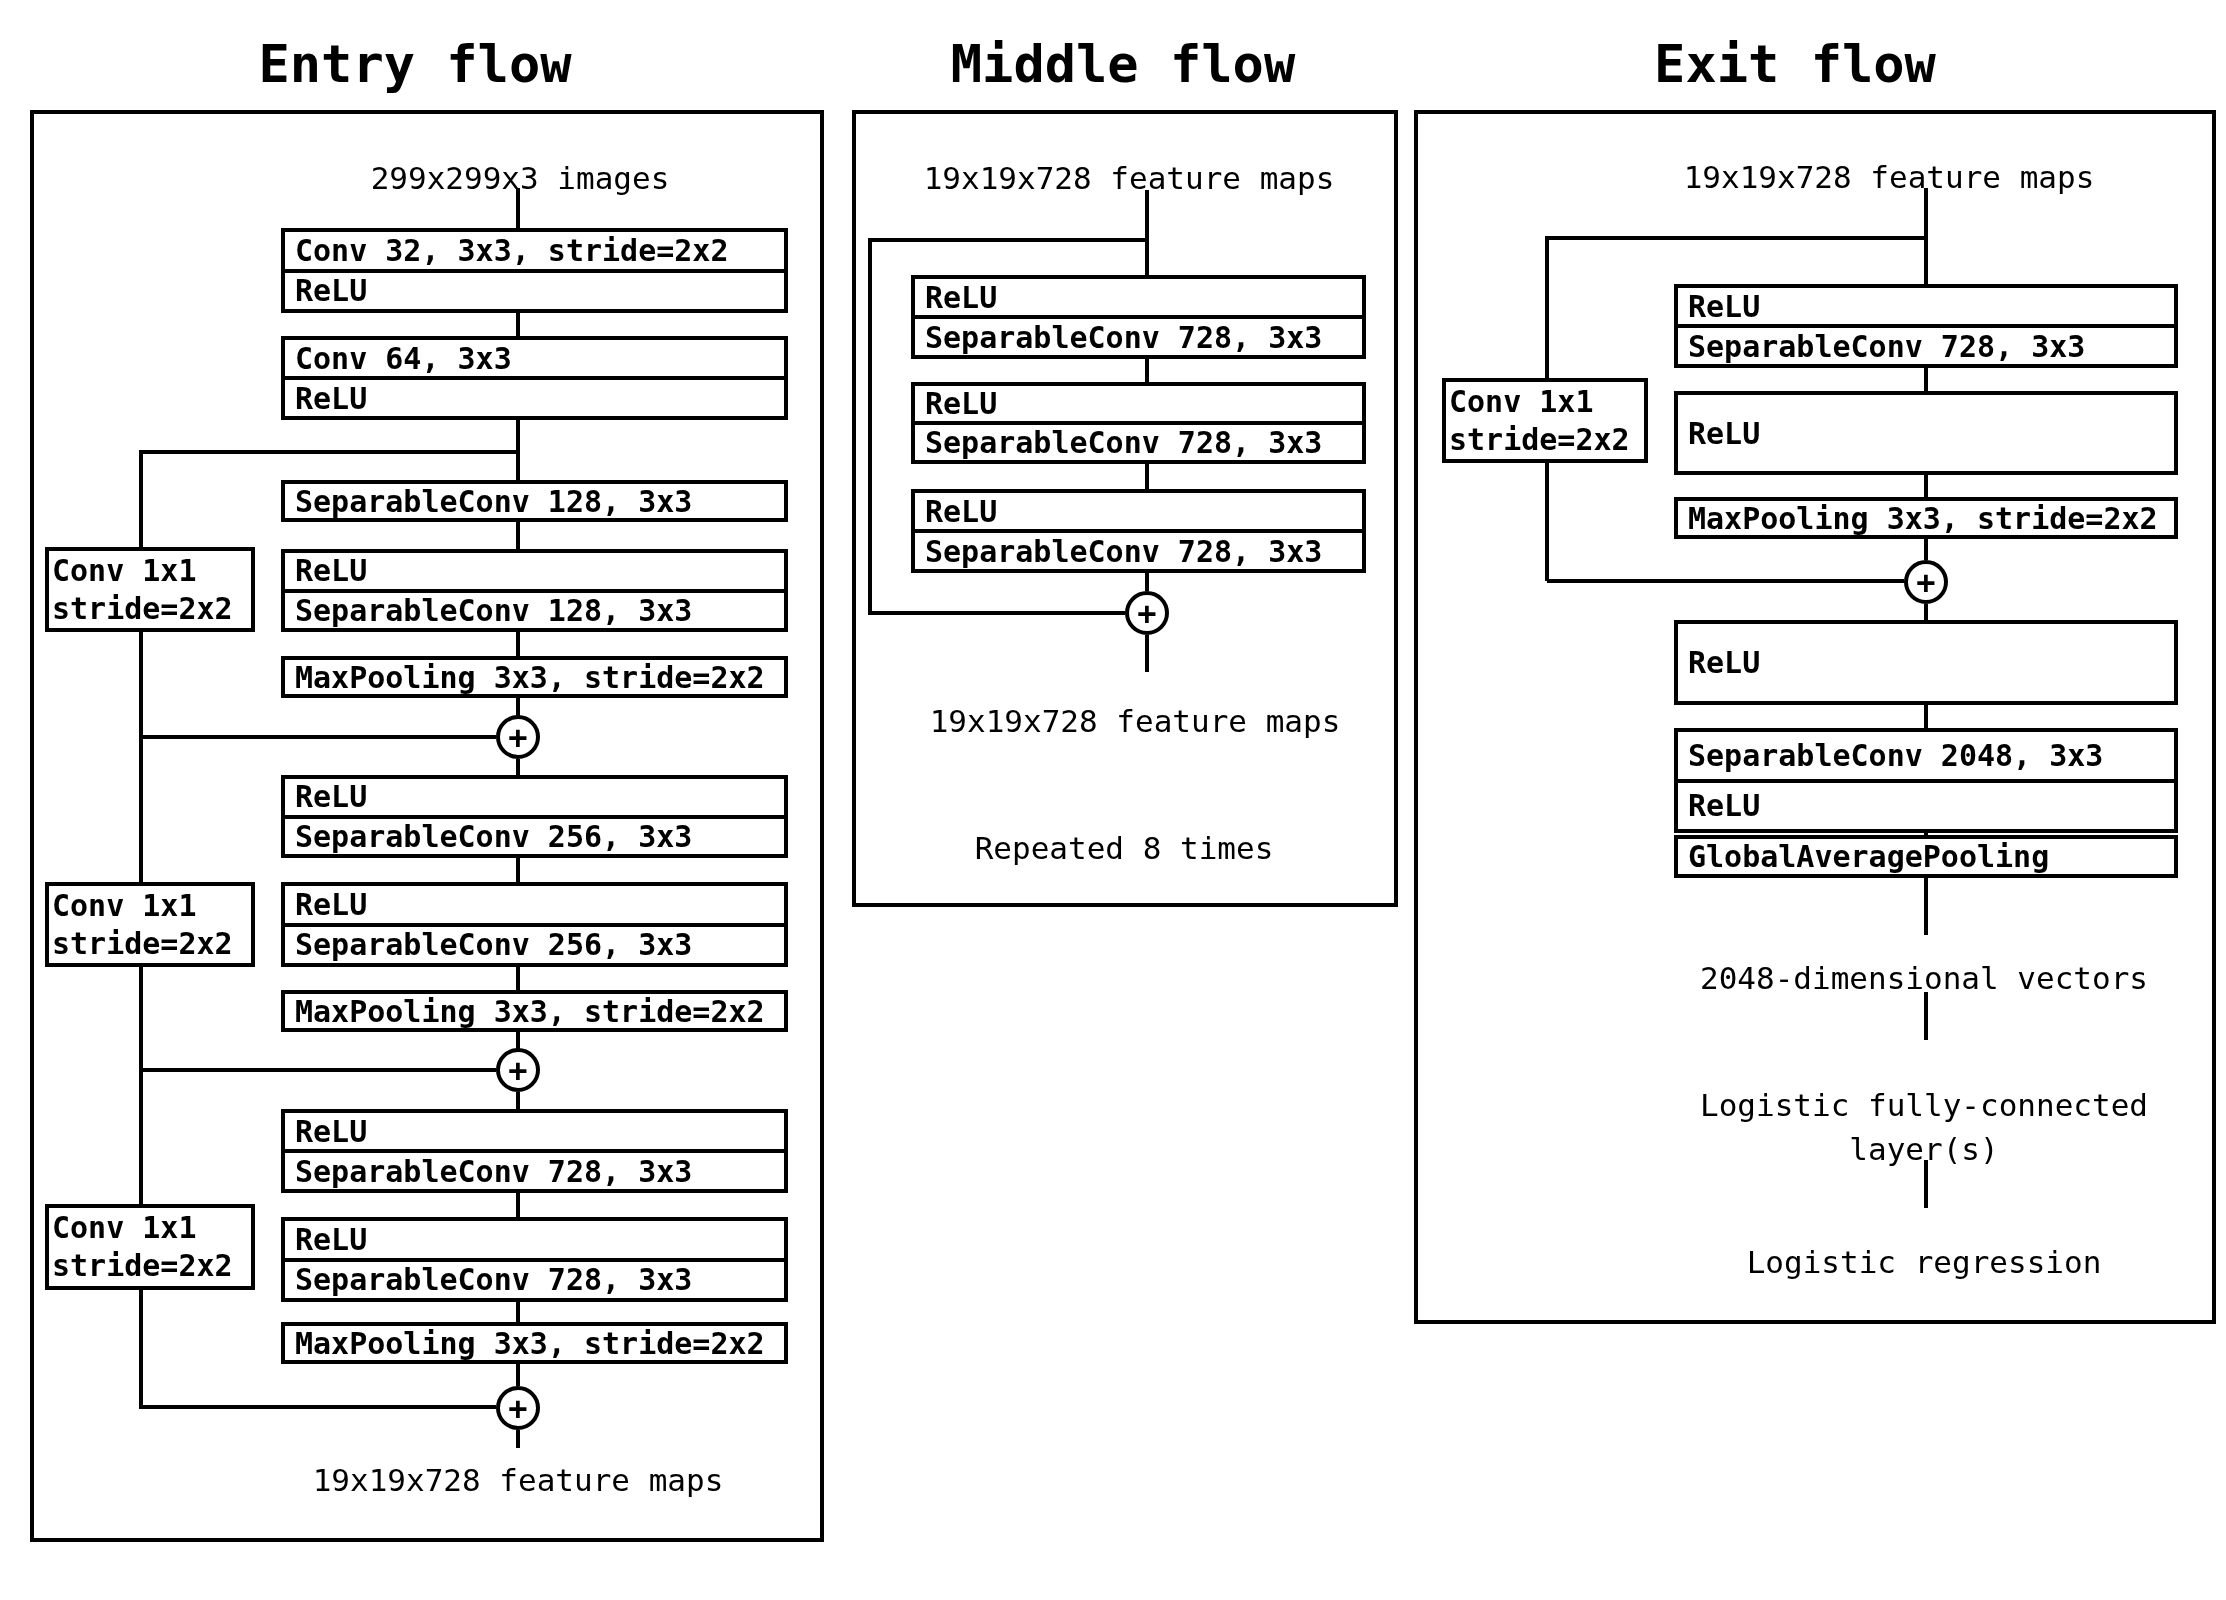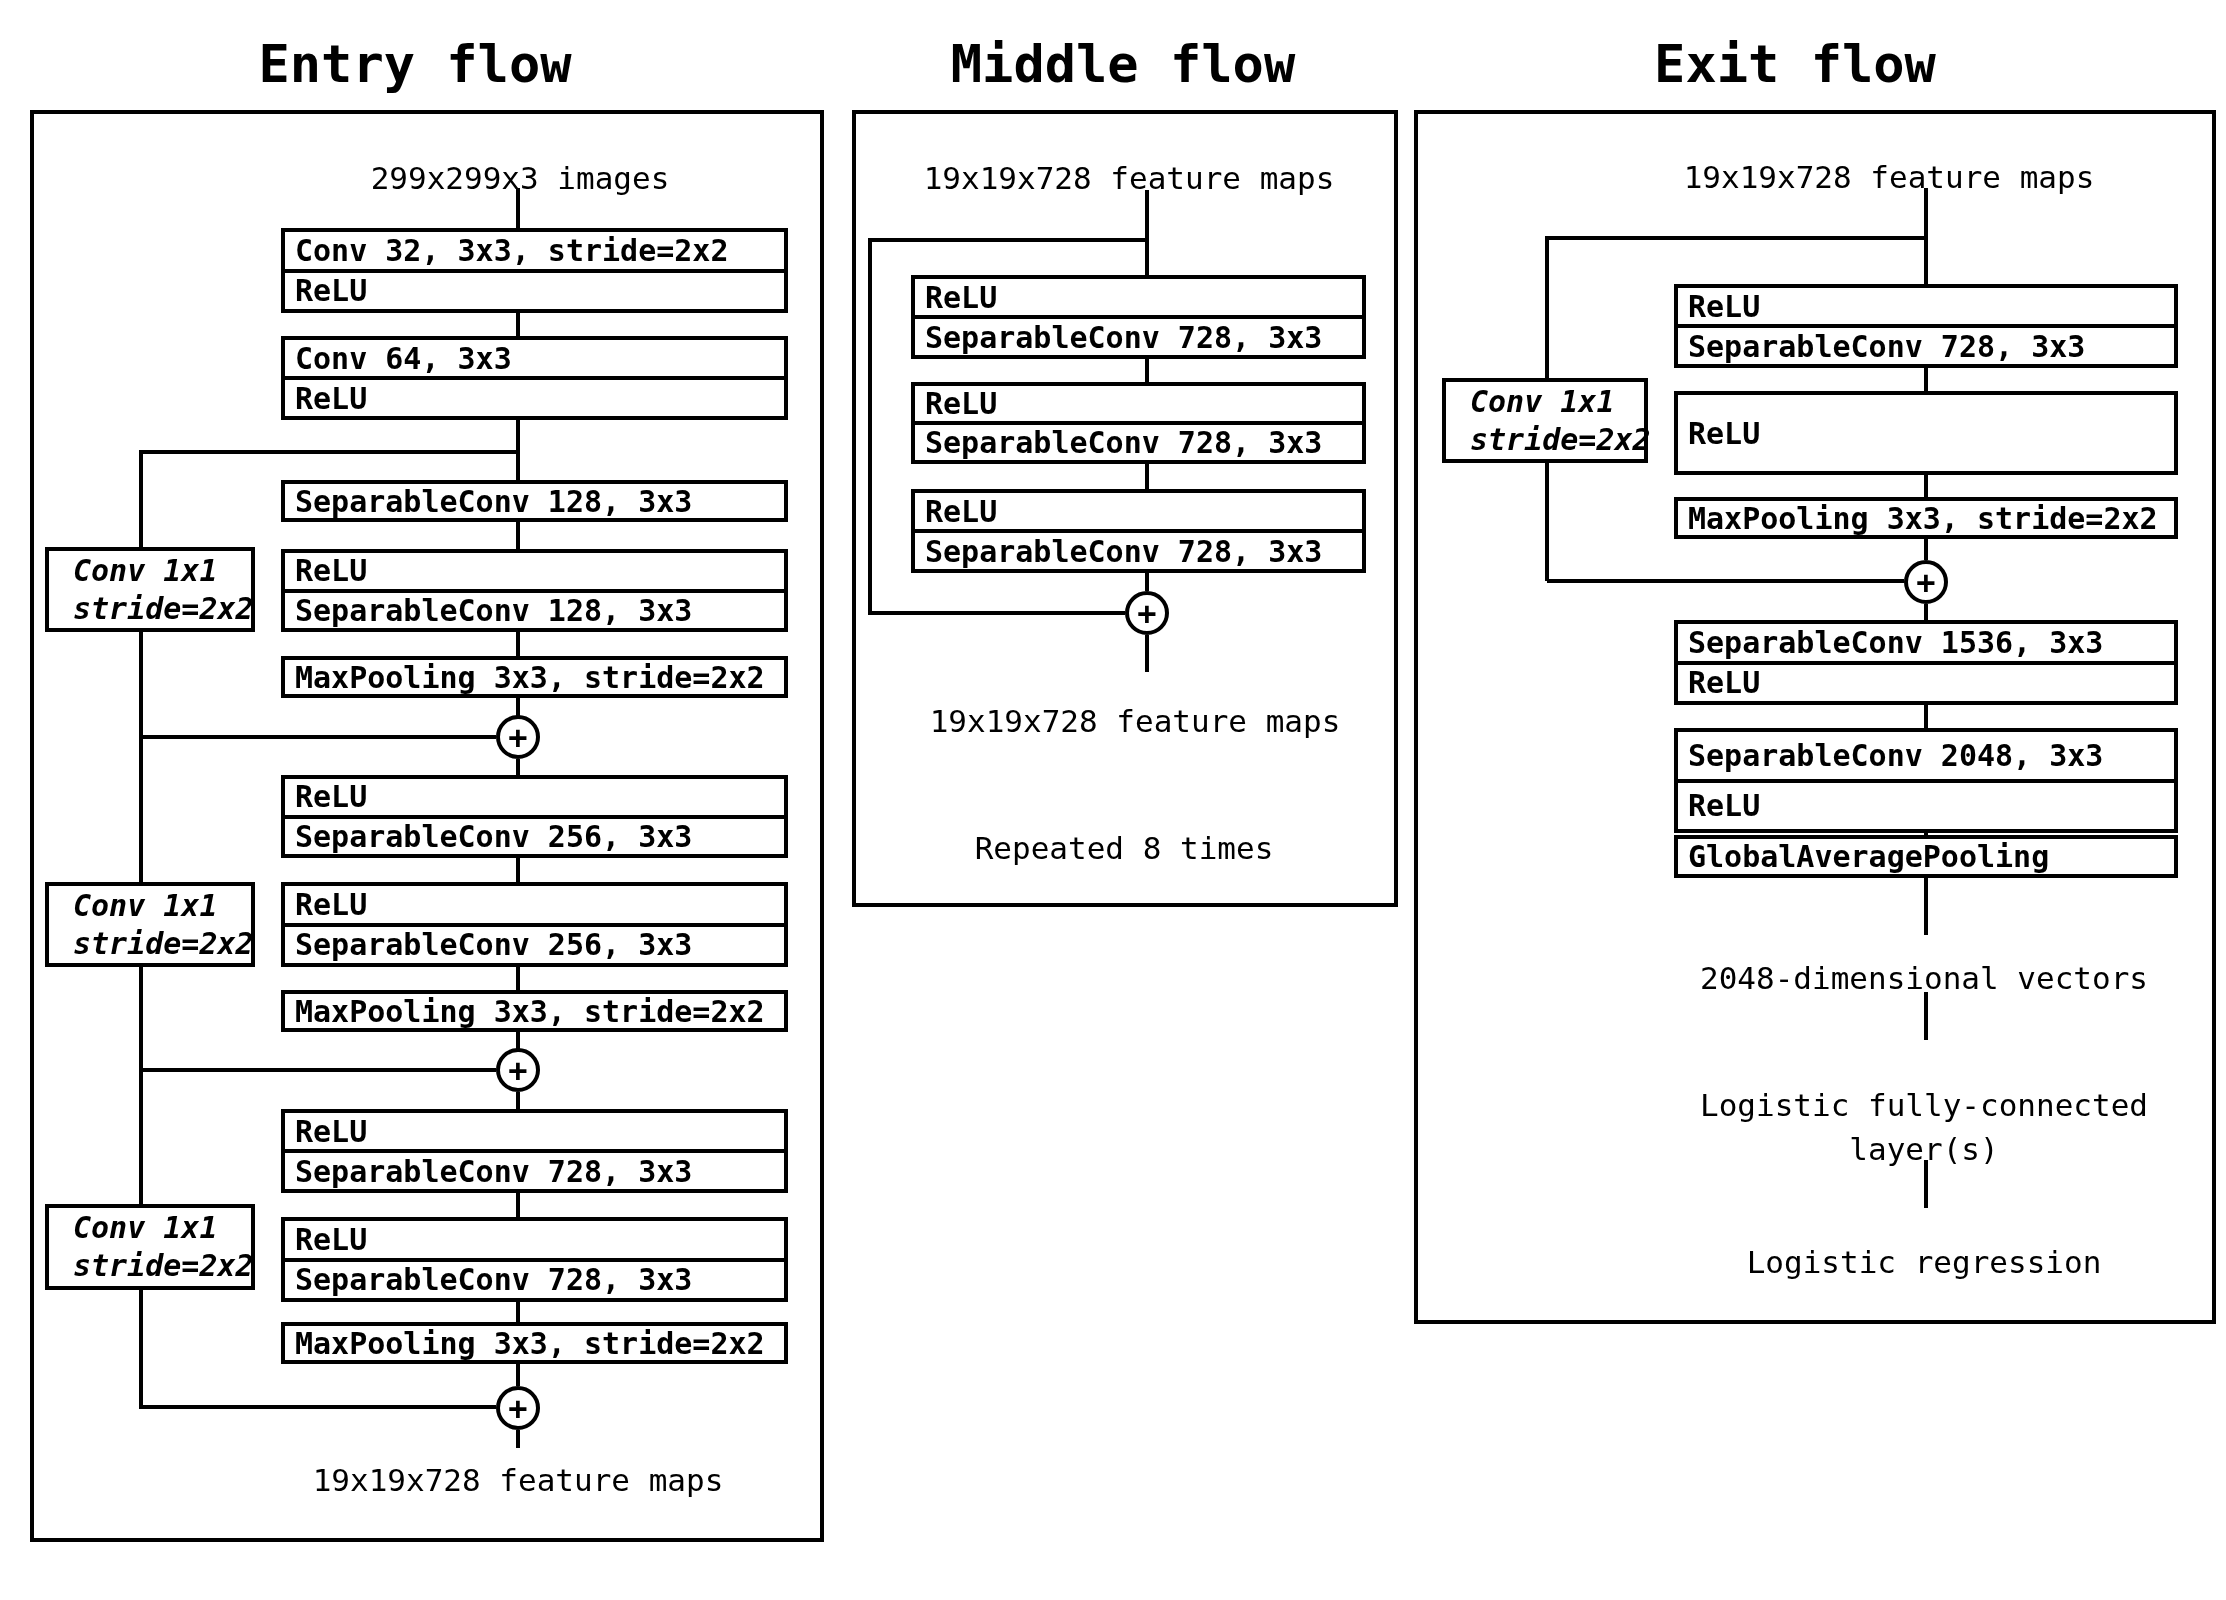--- a/index.html
+++ b/index.html
@@ -22,21 +22,21 @@
     display:flex;flex-direction:column;box-sizing:border-box;
   }
   .cell{
     flex:1;display:flex;align-items:center;
     padding-left:10px;font-size:30px;font-weight:bold;white-space:nowrap;
   }
   .cell + .cell{border-top:4px solid #000;}
   .sidebox{
     position:absolute;border:4px solid #000;background:#fff;box-sizing:border-box;
     display:flex;flex-direction:column;justify-content:center;
-    padding-left:24px;font-size:30px;font-weight:bold;line-height:38px;white-space:nowrap;font-style:italic;
+    padding-left:3px;font-size:30px;font-weight:bold;line-height:38px;white-space:nowrap;
   }
   .vl{position:absolute;width:4px;background:#000;}
   .hl{position:absolute;height:4px;background:#000;}
   .plus{
     position:absolute;width:44px;height:44px;border:4px solid #000;border-radius:50%;
     background:#fff;box-sizing:border-box;
     display:flex;align-items:center;justify-content:center;
     font-size:32px;font-weight:bold;line-height:1;
   }
 </style>
@@ -200,21 +200,20 @@
   <div class="cell">ReLU</div>
   <div class="cell">SeparableConv 728, 3x3</div>
 </div>
 <div class="stack" style="left:1674px;top:391px;width:504px;height:84px">
   <div class="cell">ReLU</div>
 </div>
 <div class="stack" style="left:1674px;top:497px;width:504px;height:42px">
   <div class="cell">MaxPooling 3x3, stride=2x2</div>
 </div>
 <div class="stack" style="left:1674px;top:620px;width:504px;height:85px">
-  <div class="cell">SeparableConv 1536, 3x3</div>
   <div class="cell">ReLU</div>
 </div>
 <div class="stack" style="left:1674px;top:728px;width:504px;height:105px">
   <div class="cell">SeparableConv 2048, 3x3</div>
   <div class="cell">ReLU</div>
 </div>
 <div class="stack" style="left:1674px;top:835px;width:504px;height:43px">
   <div class="cell">GlobalAveragePooling</div>
 </div>
 

